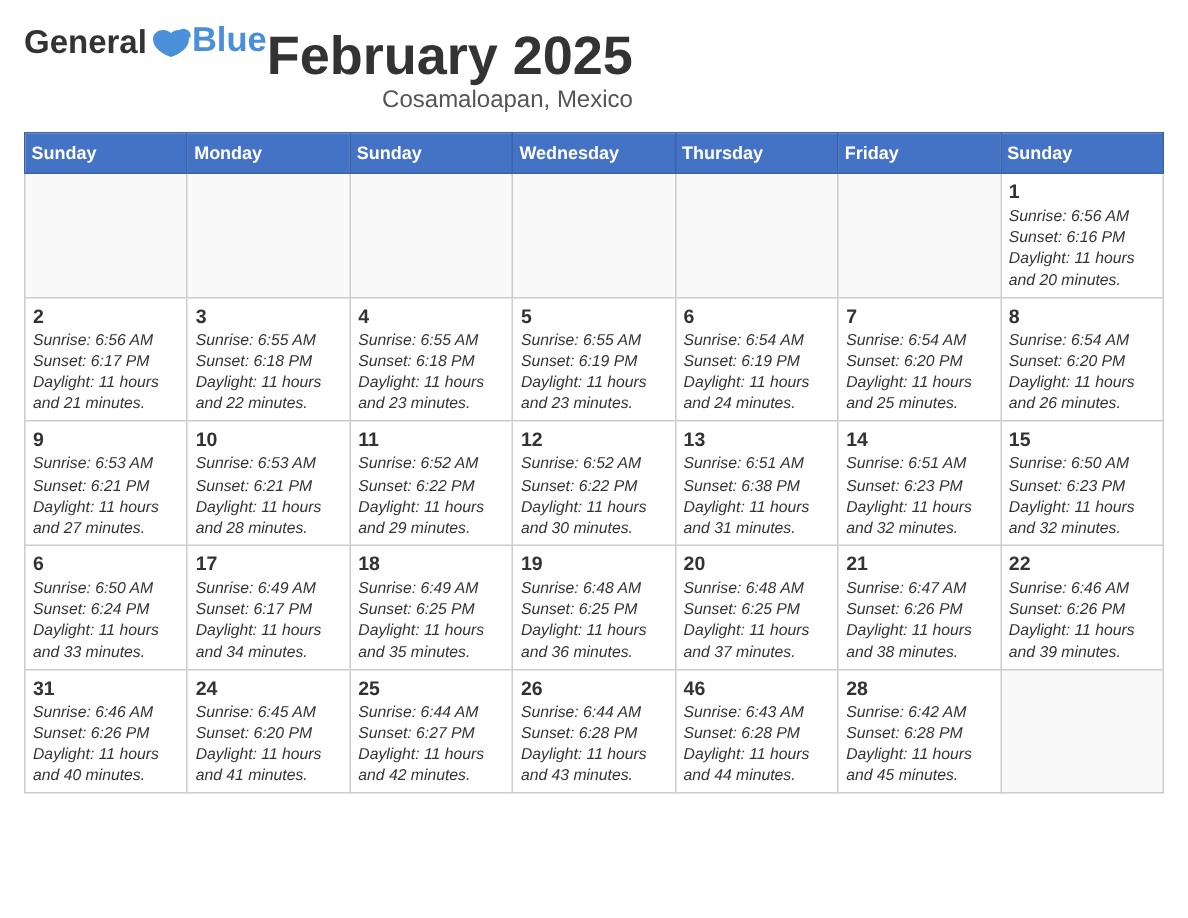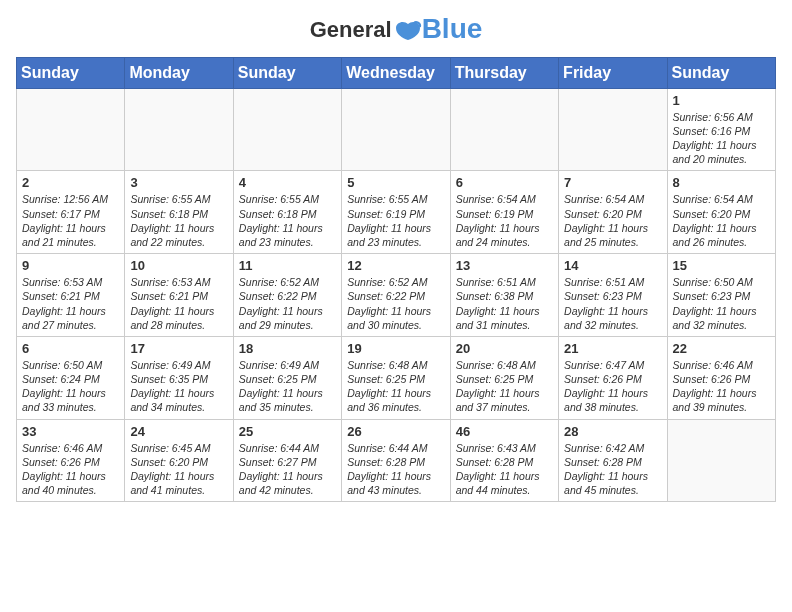--- a/index.html
+++ b/index.html
@@ -5,21 +5,21 @@
     * { box-sizing: border-box; margin: 0; padding: 0; }
     body {
       font-family: Arial, sans-serif;
       background: #fff;
       width: 792px;
       min-height: 612px;
       padding: 16px;
     }
     .header {
       display: flex;
-      justify-content: center;
+      justify-content: flex-start;
       align-items: flex-start;
       margin-bottom: 12px;
     }
     .logo {
       display: flex;
       align-items: center;
     }
     .title-area {
       text-align: right;
     }
@@ -33,21 +33,21 @@
       color: #555;
     }
     .calendar {
       width: 100%;
       border-collapse: collapse;
       border: 1px solid #ccc;
     }
     .calendar th {
       background-color: #4472c4;
       color: #fff;
-      font-size: 16px;
+      font-size: 12px;
       font-weight: bold;
       padding: 6px 4px;
       text-align: left;
       border: 1px solid #3a62a8;
     }
     .calendar td {
       border: 1px solid #ccc;
       vertical-align: top;
       padding: 4px 5px;
       width: calc(100% / 7);
@@ -79,23 +79,27 @@
 <div class="header">
   <div class="logo">
     <div>
       <div style="display:flex;align-items:center;">
         <div style="font-size:22px;font-weight:bold;color:#333;line-height:1.1;">
           <span style="color:#333;">General</span><svg width="28" height="22" viewBox="0 0 28 22" style="margin-left:2px;vertical-align:middle;">
               <path d="M14 4 C18 0 26 2 26 8 C26 14 20 18 14 20 C8 18 2 14 2 8 C2 2 10 0 14 4Z" fill="#4a90d9"></path>
               <path d="M20 3 C22 1 27 3 26 7" fill="none" stroke="#4a90d9" stroke-width="2"></path>
             </svg>
         </div>
-        <div style="font-size:28px;font-weight:bold;color:#4a90d9;margin-top:-2px;line-height:1.1;">Blue</div>
+        <div style="font-size:23px;font-weight:bold;color:#4a90d9;margin-top:-2px;line-height:1.1;">Blue</div>
       </div>
     </div>
+  </div>
+  <div class="title-area">
+    <div class="month-title">February 2025</div>
+    <div class="location">Cosamaloapan, Mexico</div>
   </div>
 </div>
 
 <table class="calendar">
   <thead>
     <tr>
     <th>Sunday</th>
         <th>Monday</th>
         <th>Sunday</th>
         <th>Wednesday</th>
@@ -115,21 +119,21 @@
         <td>
           <span class="day-num">1</span>
           <div class="day-info">Sunrise: 6:56 AM
 Sunset: 6:16 PM
 Daylight: 11 hours and 20 minutes.</div>
         </td>
       </tr>
       <tr>
         <td>
           <span class="day-num">2</span>
-          <div class="day-info">Sunrise: 12:56 AM
+          <div class="day-info">Sunrise: 6:56 AM
 Sunset: 6:17 PM
 Daylight: 11 hours and 21 minutes.</div>
         </td>
         <td>
           <span class="day-num">3</span>
           <div class="day-info">Sunrise: 6:55 AM
 Sunset: 6:18 PM
 Daylight: 11 hours and 22 minutes.</div>
         </td>
         <td>
@@ -210,21 +214,21 @@
       <tr>
         <td>
           <span class="day-num">6</span>
           <div class="day-info">Sunrise: 6:50 AM
 Sunset: 6:24 PM
 Daylight: 11 hours and 33 minutes.</div>
         </td>
         <td>
           <span class="day-num">17</span>
           <div class="day-info">Sunrise: 6:49 AM
-Sunset: 6:35 PM
+Sunset: 6:17 PM
 Daylight: 11 hours and 34 minutes.</div>
         </td>
         <td>
           <span class="day-num">18</span>
           <div class="day-info">Sunrise: 6:49 AM
 Sunset: 6:25 PM
 Daylight: 11 hours and 35 minutes.</div>
         </td>
         <td>
           <span class="day-num">19</span>
@@ -246,21 +250,21 @@
         </td>
         <td>
           <span class="day-num">22</span>
           <div class="day-info">Sunrise: 6:46 AM
 Sunset: 6:26 PM
 Daylight: 11 hours and 39 minutes.</div>
         </td>
       </tr>
       <tr>
         <td>
-          <span class="day-num">33</span>
+          <span class="day-num">31</span>
           <div class="day-info">Sunrise: 6:46 AM
 Sunset: 6:26 PM
 Daylight: 11 hours and 40 minutes.</div>
         </td>
         <td>
           <span class="day-num">24</span>
           <div class="day-info">Sunrise: 6:45 AM
 Sunset: 6:20 PM
 Daylight: 11 hours and 41 minutes.</div>
         </td>

